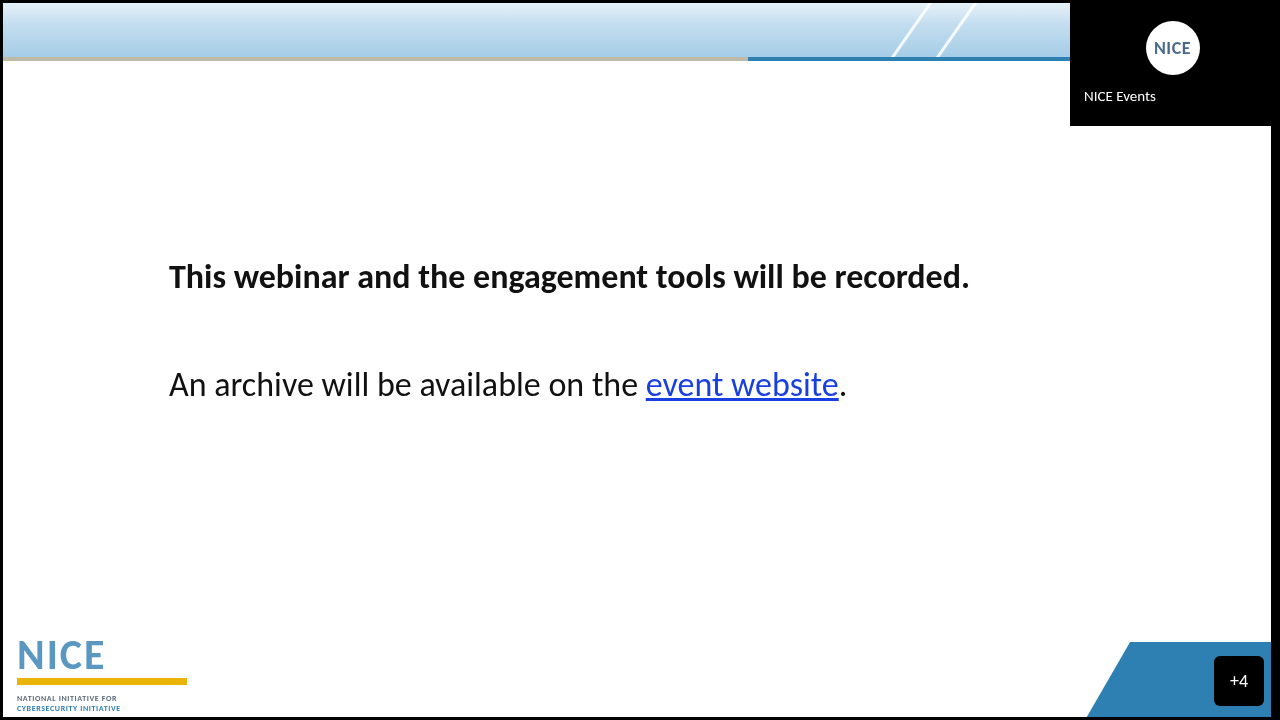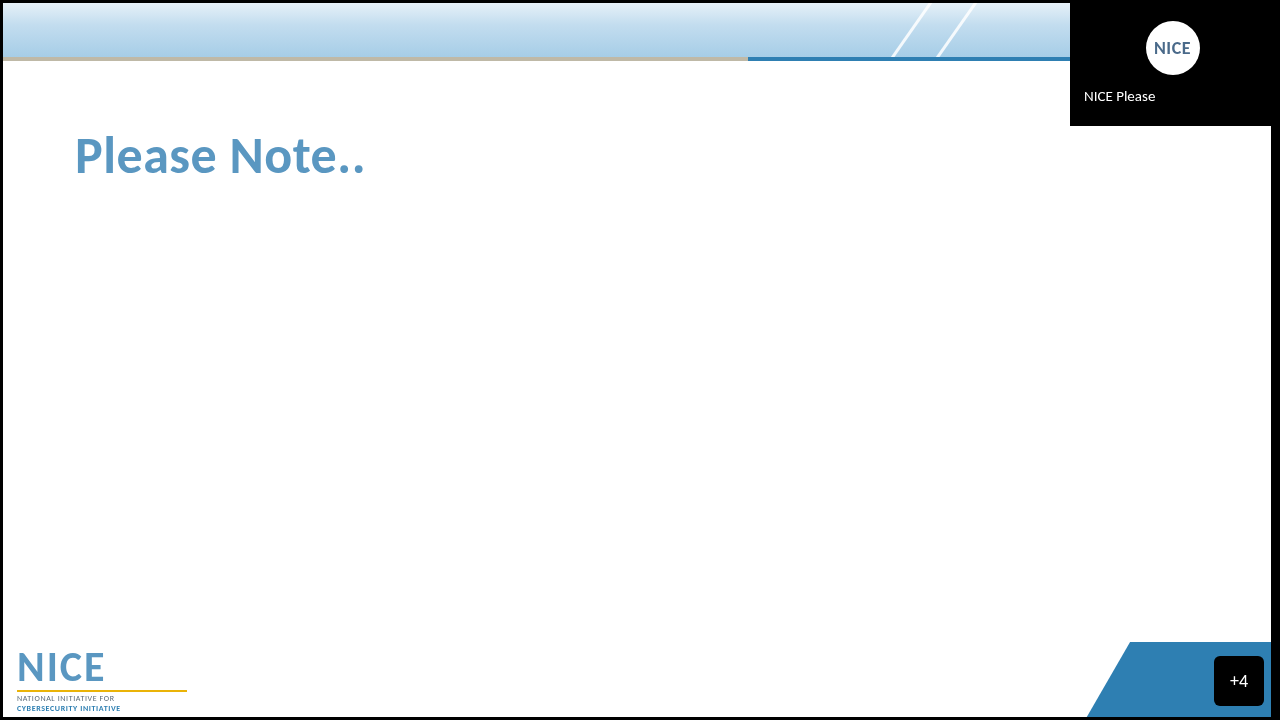--- a/index.html
+++ b/index.html
@@ -103,24 +103,24 @@
     font-size: 42px;
     font-weight: 700;
     color: #5a97c1;
     letter-spacing: 2px;
     line-height: 1;
   }
   .footer-logo .sub1 {
     font-size: 8px;
     letter-spacing: 0.6px;
     color: #5a6a78;
-    font-weight: 400;
+    font-weight: 700;
     margin-top: 2px;
-    border-top: 2px solid #eab308;
-    padding-top: 1px;
+    border-top: 7px solid #eab308;
+    padding-top: 8px;
   }
   .footer-logo .sub2 {
     font-size: 8px;
     letter-spacing: 0.6px;
     color: #2e7fb2;
     font-weight: 700;
   }
 
   
   .corner-shape {
@@ -199,31 +199,36 @@
       <div class="diag d1"></div>
       <div class="diag d2"></div>
       <div class="diag d3"></div>
       <div class="diag d4"></div>
     </div>
     <div class="banner-underline">
       <div class="uline-a"></div>
       <div class="uline-b"></div>
     </div>
 
-    <div class="title">Please Note..</div>
-
+
+    <div class="body-block">
+      <div class="line1">This webinar and the engagement tools will be recorded.</div>
+      <div class="line2">
+        <span>An archive will be available on the </span><a class="link">event website</a><span>.</span>
+      </div>
+    </div>
 
     <div class="footer-logo">
       <div class="big">NICE</div>
       <div class="sub1">NATIONAL INITIATIVE FOR</div>
       <div class="sub2">CYBERSECURITY INITIATIVE</div>
     </div>
 
     <div class="corner-shape"></div>
   </div>
 
   <div class="participant-tile">
     <div class="avatar">NICE</div>
-    <div class="participant-name">NICE Please</div>
+    <div class="participant-name">NICE Events</div>
   </div>
 
   <div class="more-badge">+4</div>
 </div>
 
 </body></html>

